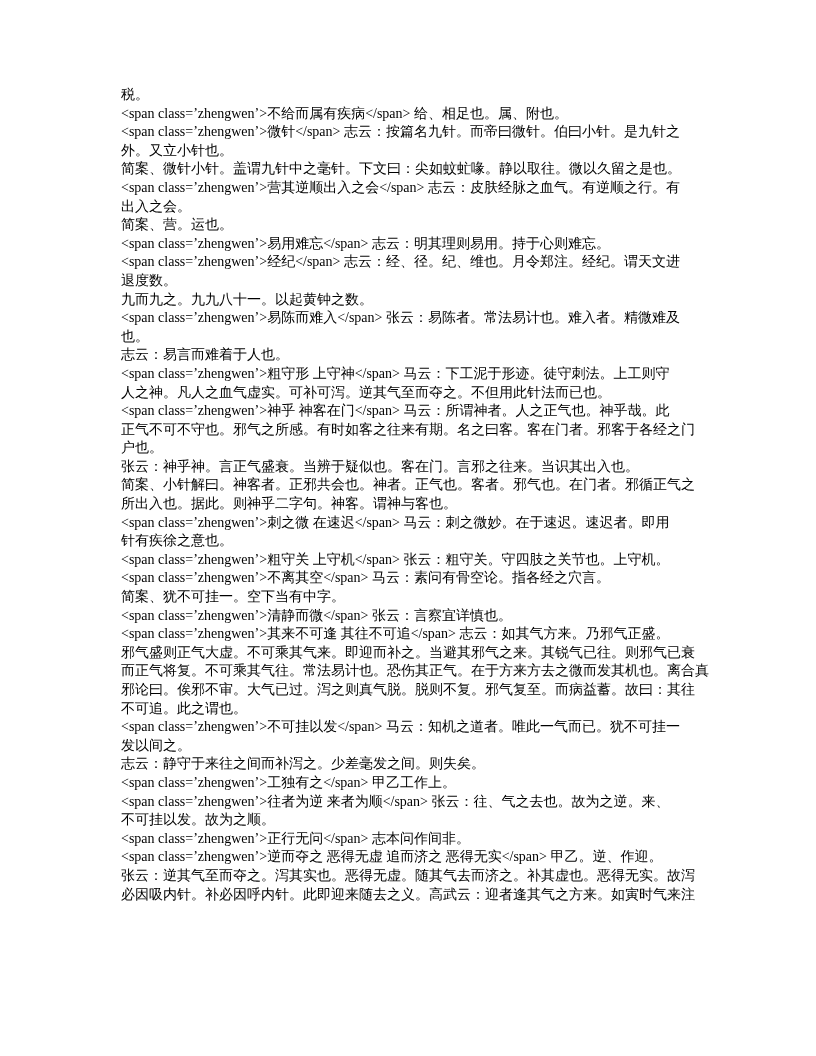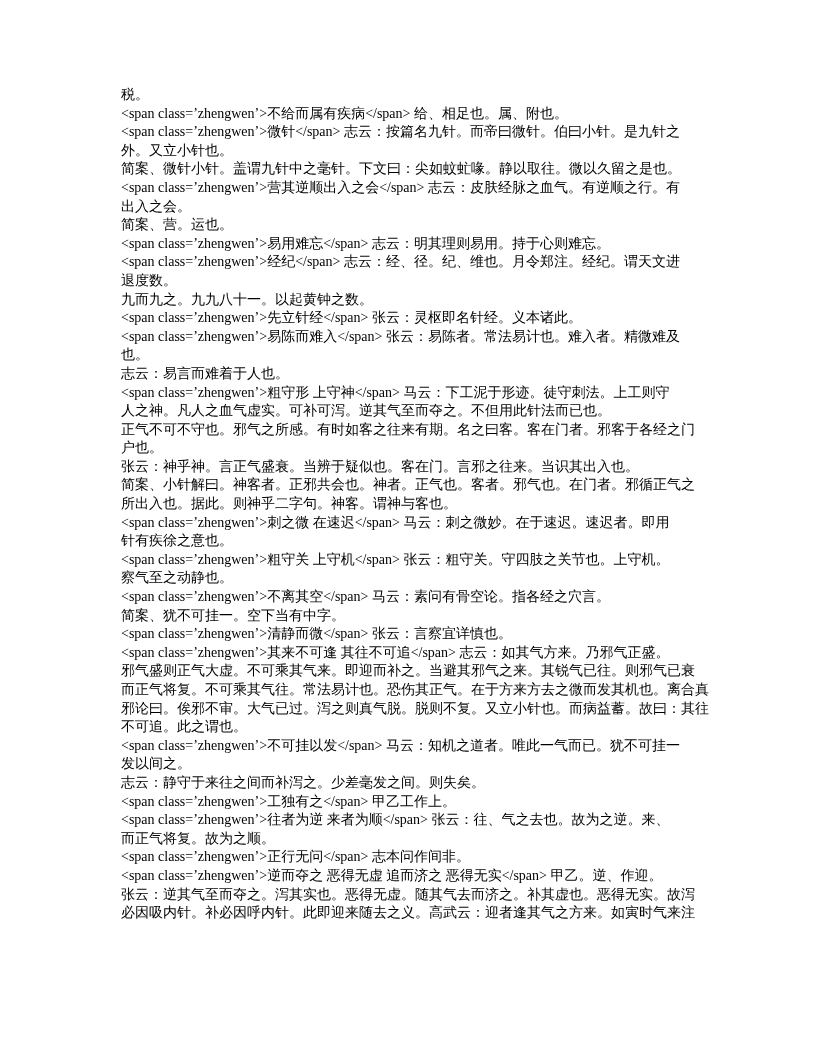--- a/index.html
+++ b/index.html
@@ -47,47 +47,46 @@
       <div class="line">&lt;span class=’zhengwen’&gt;微针&lt;/span&gt; 志云：按篇名九针。而帝曰微针。伯曰小针。是九针之</div>
       <div class="line">外。又立小针也。</div>
       <div class="line">简案、微针小针。盖谓九针中之毫针。下文曰：尖如蚊虻喙。静以取往。微以久留之是也。</div>
       <div class="line">&lt;span class=’zhengwen’&gt;营其逆顺出入之会&lt;/span&gt; 志云：皮肤经脉之血气。有逆顺之行。有</div>
       <div class="line">出入之会。</div>
       <div class="line">简案、营。运也。</div>
       <div class="line">&lt;span class=’zhengwen’&gt;易用难忘&lt;/span&gt; 志云：明其理则易用。持于心则难忘。</div>
       <div class="line">&lt;span class=’zhengwen’&gt;经纪&lt;/span&gt; 志云：经、径。纪、维也。月令郑注。经纪。谓天文进</div>
       <div class="line">退度数。</div>
       <div class="line">九而九之。九九八十一。以起黄钟之数。</div>
-      <div class="line">&lt;span class=’zhengwen’&gt;先立针经&lt;/span&gt; 张云：灵枢即名针经。义本诸此。</div>
       <div class="line">&lt;span class=’zhengwen’&gt;易陈而难入&lt;/span&gt; 张云：易陈者。常法易计也。难入者。精微难及</div>
       <div class="line">也。</div>
       <div class="line">志云：易言而难着于人也。</div>
       <div class="line">&lt;span class=’zhengwen’&gt;粗守形 上守神&lt;/span&gt; 马云：下工泥于形迹。徒守刺法。上工则守</div>
       <div class="line">人之神。凡人之血气虚实。可补可泻。逆其气至而夺之。不但用此针法而已也。</div>
+      <div class="line">&lt;span class=’zhengwen’&gt;神乎 神客在门&lt;/span&gt; 马云：所谓神者。人之正气也。神乎哉。此</div>
       <div class="line">正气不可不守也。邪气之所感。有时如客之往来有期。名之曰客。客在门者。邪客于各经之门</div>
       <div class="line">户也。</div>
       <div class="line">张云：神乎神。言正气盛衰。当辨于疑似也。客在门。言邪之往来。当识其出入也。</div>
       <div class="line">简案、小针解曰。神客者。正邪共会也。神者。正气也。客者。邪气也。在门者。邪循正气之</div>
       <div class="line">所出入也。据此。则神乎二字句。神客。谓神与客也。</div>
       <div class="line">&lt;span class=’zhengwen’&gt;刺之微 在速迟&lt;/span&gt; 马云：刺之微妙。在于速迟。速迟者。即用</div>
       <div class="line">针有疾徐之意也。</div>
       <div class="line">&lt;span class=’zhengwen’&gt;粗守关 上守机&lt;/span&gt; 张云：粗守关。守四肢之关节也。上守机。</div>
-      <div class="line">察气至之动静也。</div>
       <div class="line">&lt;span class=’zhengwen’&gt;不离其空&lt;/span&gt; 马云：素问有骨空论。指各经之穴言。</div>
       <div class="line">简案、犹不可挂一。空下当有中字。</div>
       <div class="line">&lt;span class=’zhengwen’&gt;清静而微&lt;/span&gt; 张云：言察宜详慎也。</div>
       <div class="line">&lt;span class=’zhengwen’&gt;其来不可逢 其往不可追&lt;/span&gt; 志云：如其气方来。乃邪气正盛。</div>
       <div class="line">邪气盛则正气大虚。不可乘其气来。即迎而补之。当避其邪气之来。其锐气已往。则邪气已衰</div>
       <div class="line">而正气将复。不可乘其气往。常法易计也。恐伤其正气。在于方来方去之微而发其机也。离合真</div>
-      <div class="line">邪论曰。俟邪不审。大气已过。泻之则真气脱。脱则不复。又立小针也。而病益蓄。故曰：其往</div>
+      <div class="line">邪论曰。俟邪不审。大气已过。泻之则真气脱。脱则不复。邪气复至。而病益蓄。故曰：其往</div>
       <div class="line">不可追。此之谓也。</div>
       <div class="line">&lt;span class=’zhengwen’&gt;不可挂以发&lt;/span&gt; 马云：知机之道者。唯此一气而已。犹不可挂一</div>
       <div class="line">发以间之。</div>
       <div class="line">志云：静守于来往之间而补泻之。少差毫发之间。则失矣。</div>
       <div class="line">&lt;span class=’zhengwen’&gt;工独有之&lt;/span&gt; 甲乙工作上。</div>
       <div class="line">&lt;span class=’zhengwen’&gt;往者为逆 来者为顺&lt;/span&gt; 张云：往、气之去也。故为之逆。来、</div>
-      <div class="line">而正气将复。故为之顺。</div>
+      <div class="line">不可挂以发。故为之顺。</div>
       <div class="line">&lt;span class=’zhengwen’&gt;正行无问&lt;/span&gt; 志本问作间非。</div>
       <div class="line">&lt;span class=’zhengwen’&gt;逆而夺之 恶得无虚 追而济之 恶得无实&lt;/span&gt; 甲乙。逆、作迎。</div>
       <div class="line">张云：逆其气至而夺之。泻其实也。恶得无虚。随其气去而济之。补其虚也。恶得无实。故泻</div>
       <div class="line">必因吸内针。补必因呼内针。此即迎来随去之义。高武云：迎者逢其气之方来。如寅时气来注</div>
     </div>
 </div>
 
 </body></html>

